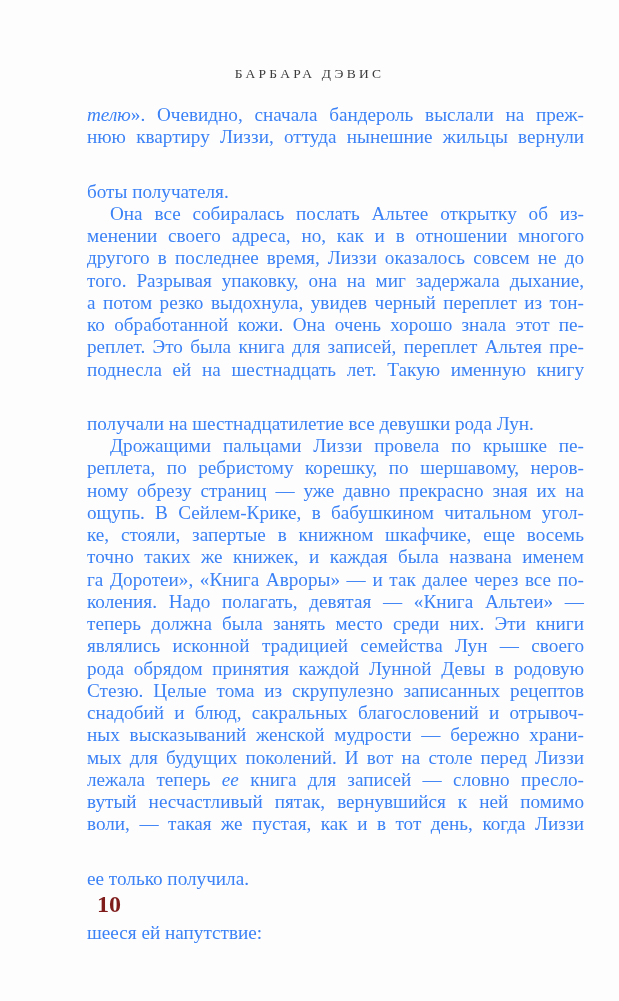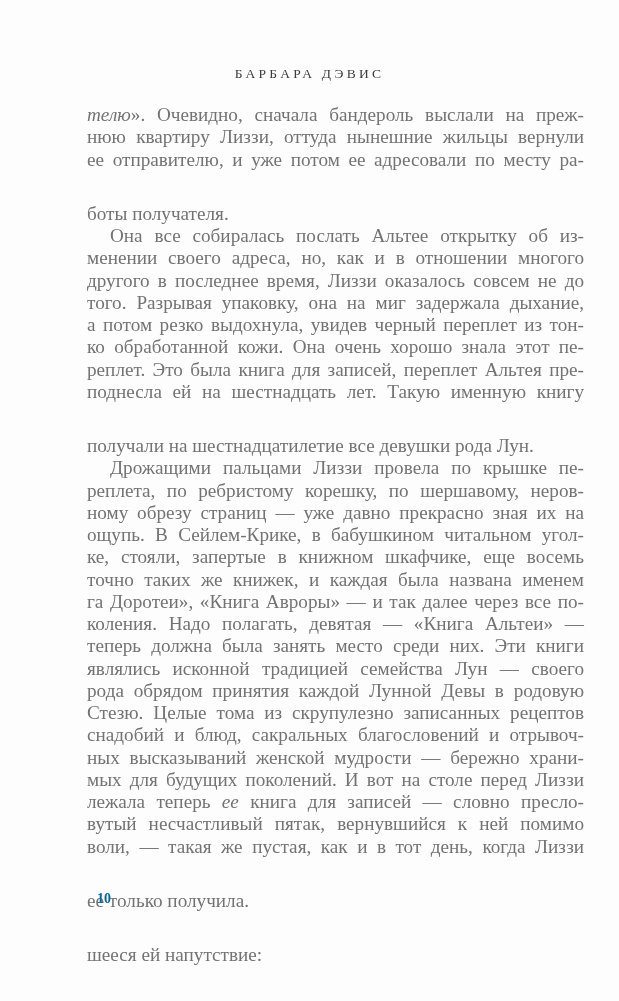--- a/index.html
+++ b/index.html
@@ -26,43 +26,42 @@
   .body-text {
     position: absolute;
     top: 104px; left: 87px;
     width: 497px;
   }
   .line {
     font-size: 19.2px;
     line-height: 22.25px;
     text-align: justify;
     text-align-last: justify;
-    color: #737373;
+    color: #3b82f6;
   }
   .line.last { text-align-last: left; margin-top: 32px; }
   .line.indent { text-indent: 23px; }
   .line em { font-style: italic; }
   .page-number {
     position: absolute;
     top: 891px; left: 97px;
-    font-size: 14px;
+    font-size: 24px;
     font-weight: bold;
-    color: #0369a1;
+    color: #7f1d1d;
   }
 </style>
 </head>
 <body>
 
 <div class="page">
   <div class="running-header">БАРБАРА ДЭВИС</div>
 
   <div class="body-text">
       <div class="line"><em>телю</em><span>». Очевидно, сначала бандероль выслали на преж-</span></div>
       <div class="line"><span>нюю квартиру Лиззи, оттуда нынешние жильцы вернули</span></div>
-      <div class="line"><span>ее отправителю, и уже потом ее адресовали по месту ра-</span></div>
       <div class="line last"><span>боты получателя.</span></div>
       <div class="line indent"><span>Она все собиралась послать Альтее открытку об из-</span></div>
       <div class="line"><span>менении своего адреса, но, как и в отношении многого</span></div>
       <div class="line"><span>другого в последнее время, Лиззи оказалось совсем не до</span></div>
       <div class="line"><span>того. Разрывая упаковку, она на миг задержала дыхание,</span></div>
       <div class="line"><span>а потом резко выдохнула, увидев черный переплет из тон-</span></div>
       <div class="line"><span>ко обработанной кожи. Она очень хорошо знала этот пе-</span></div>
       <div class="line"><span>реплет. Это была книга для записей, переплет Альтея пре-</span></div>
       <div class="line"><span>поднесла ей на шестнадцать лет. Такую именную книгу</span></div>
       <div class="line last"><span>получали на шестнадцатилетие все девушки рода Лун.</span></div>

